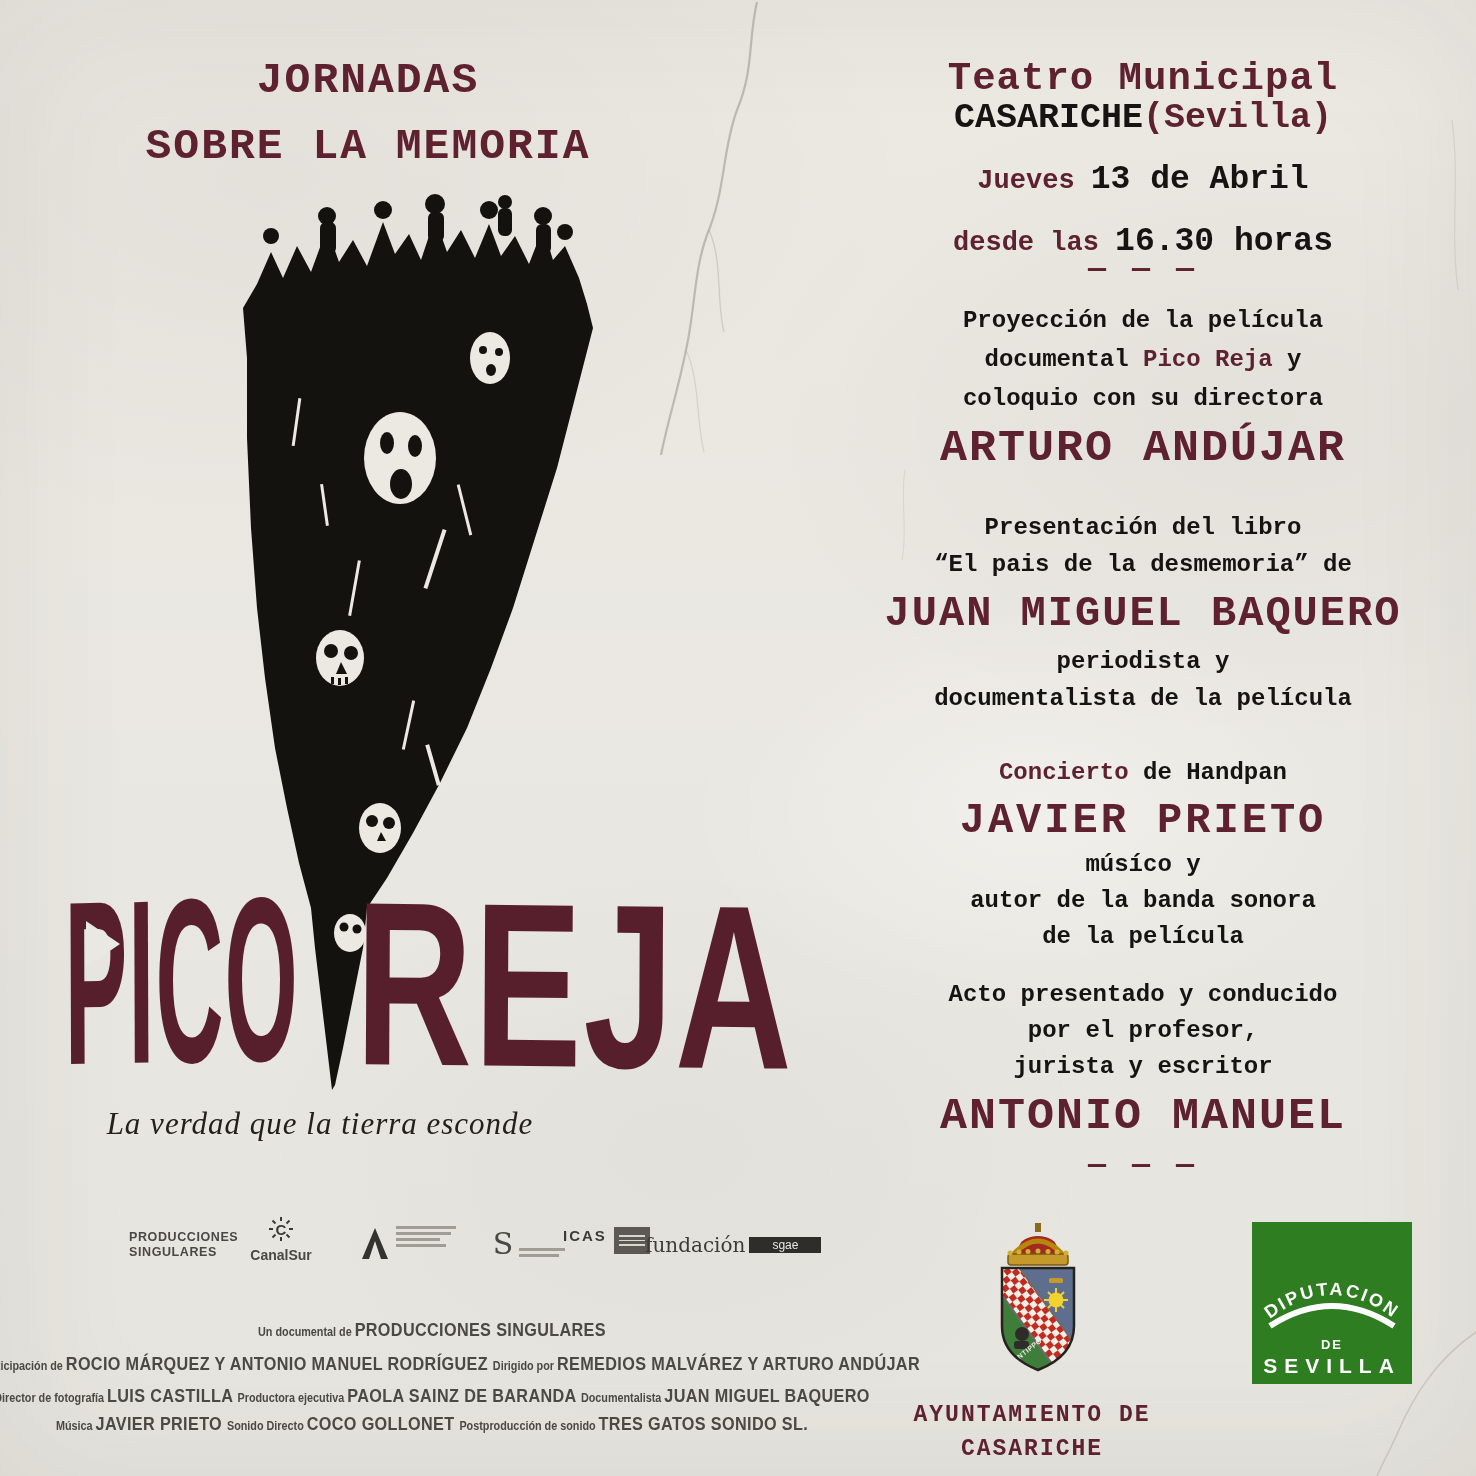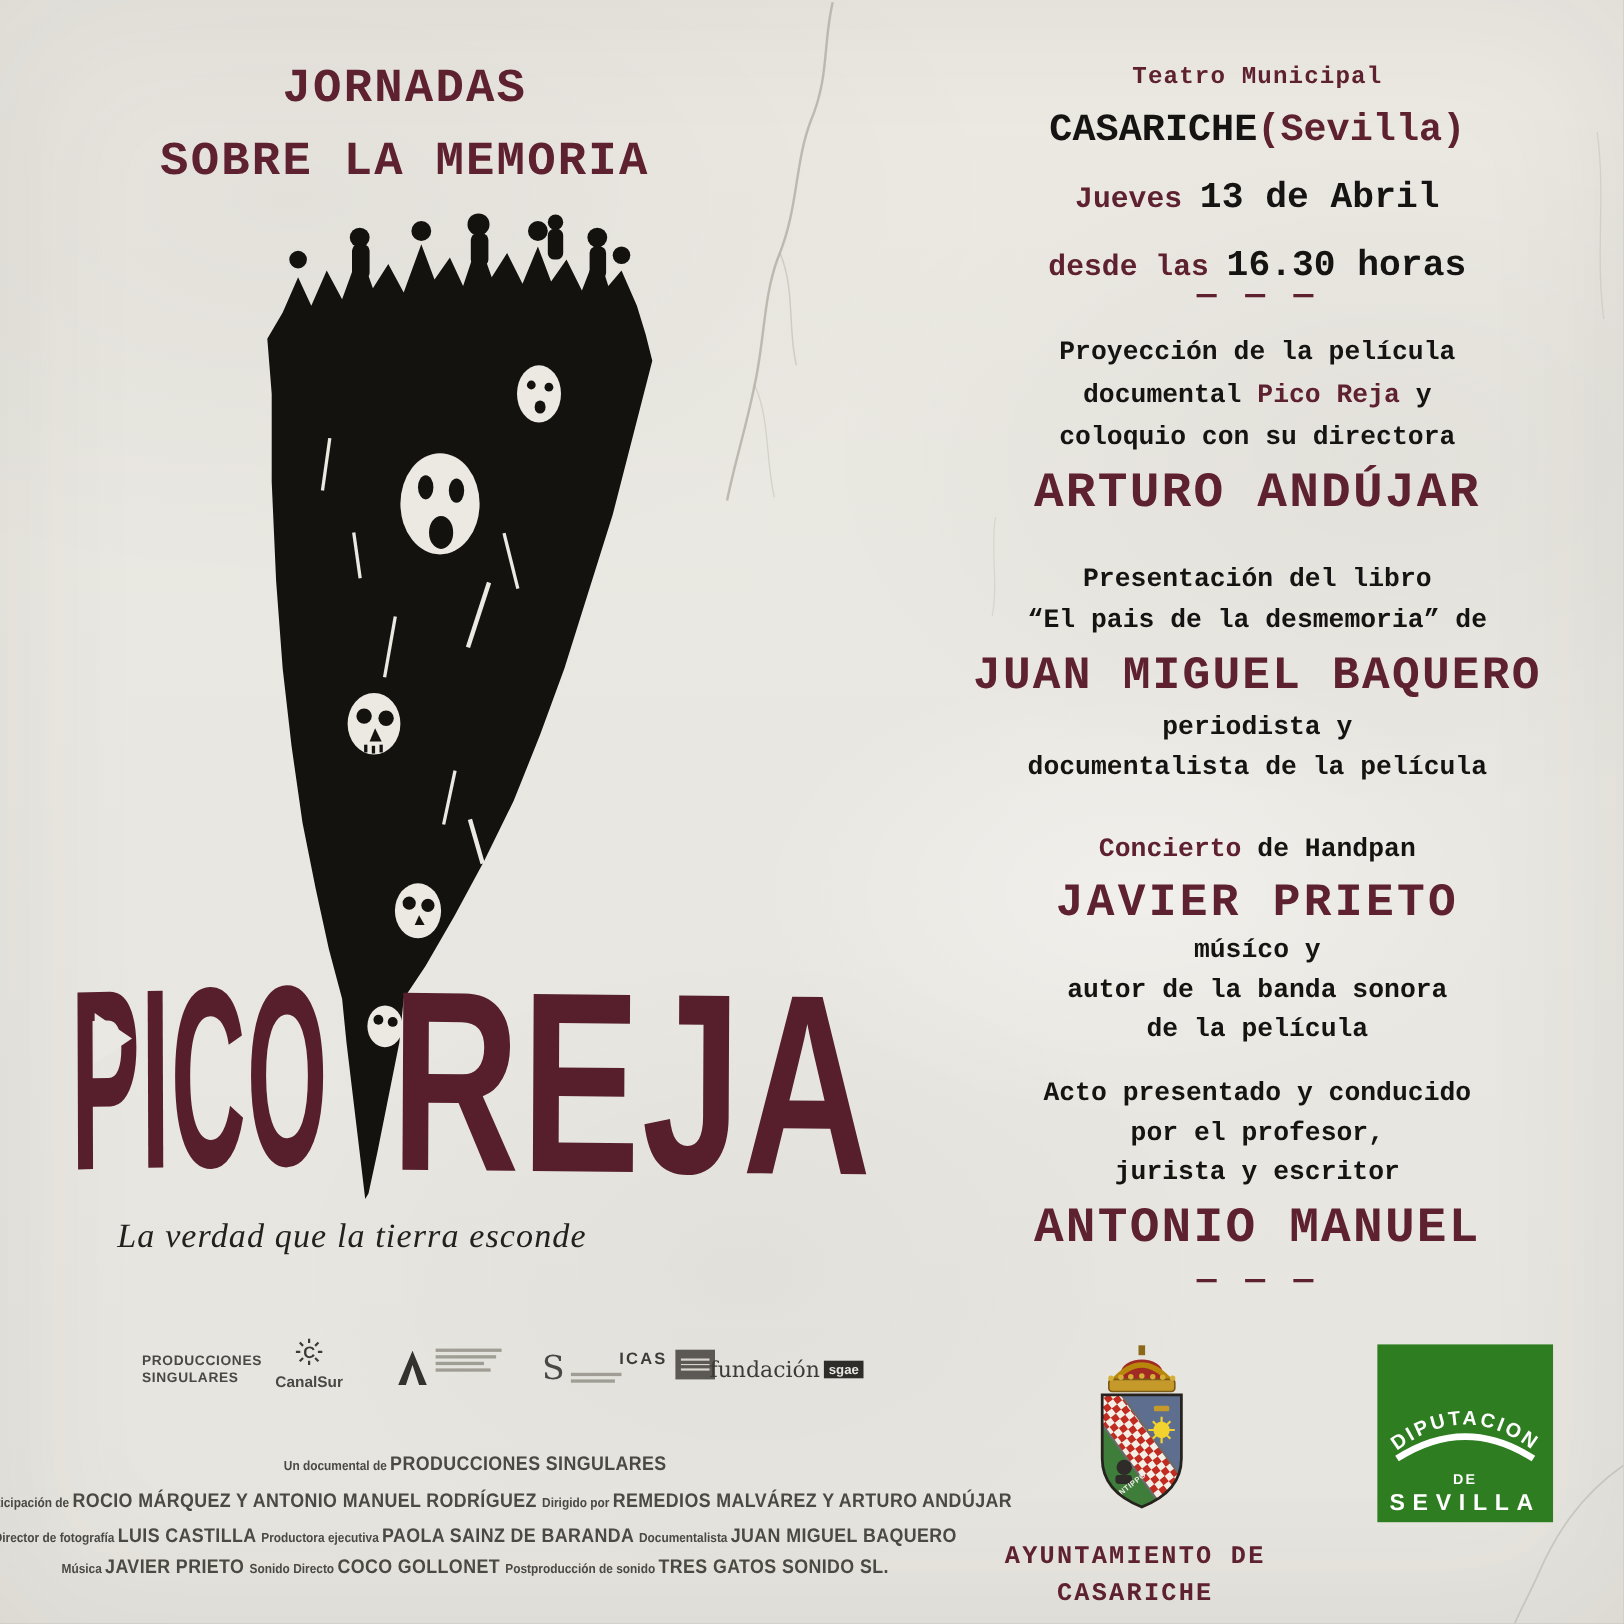--- a/index.html
+++ b/index.html
@@ -17,21 +17,21 @@
   .mono{font-family:"Liberation Mono","DejaVu Sans Mono",monospace;font-weight:700;}
   .accent{color:#5e2130;}
   .ink{color:#161412;}
   .abs{position:absolute;}
   .ctr{transform:translateX(-50%);white-space:nowrap;text-align:center;}
   
   .series1{left:368px;top:56px;font-size:43px;letter-spacing:2px;}
   .series2{left:368px;top:122px;font-size:43px;letter-spacing:2px;}
   
   .rc{left:1143px;}
-  .venue-name{top:57px;font-size:22px;letter-spacing:1px;}
+  .venue-name{top:57px;font-size:39px;letter-spacing:1px;}
   .city-line{top:98px;font-size:35px;}
   .date-line{top:161px;font-size:33px;}
   .date-line .lbl,.time-line .lbl{font-size:27px;}
   .time-line{top:207px;font-size:33px;margin-top:16px;}
   .divider{font-size:30px;letter-spacing:4px;}
   .div1{top:252px;}
   .body-line{font-size:24px;}
   .s1l1{top:307px;} .s1l2{top:346px;} .s1l3{top:385px;}
   .big-name{font-size:45px;letter-spacing:2px;}
   .arturo{top:423px;}
@@ -61,21 +61,21 @@
   .canalsur .nm{font-size:14px;font-weight:700;margin-top:1px;}
   .junta{left:360px;top:1226px;display:flex;align-items:flex-start;gap:6px;}
   .tinylines div{height:2.5px;background:#a09d95;margin-bottom:3.5px;}
   .icas{left:494px;top:1227px;display:flex;align-items:flex-start;gap:7px;}
   .icas .nm{font-size:15px;font-weight:700;letter-spacing:2px;color:#3d3b38;margin-left:44px;}
   .darkbox{width:36px;height:27px;background:#5c5954;display:flex;flex-direction:column;
     justify-content:center;gap:3px;padding:0 5px;box-sizing:border-box;}
   .darkbox div{height:1.5px;background:#d9d6cf;}
   .sgae{left:645px;top:1233px;display:flex;align-items:center;gap:4px;}
   .sgae .fword{font-family:"DejaVu Serif",serif;font-size:20px;color:#3d3b38;}
-  .sgae .sbox{background:#2f2d2a;color:#e9e7e1;font-size:12px;font-weight:700;padding:1px 4px;}
+  .sgae .sbox{background:#2f2d2a;color:#e9e7e1;font-size:12px;font-weight:400;padding:1px 23px;}
   
   .credit-line{position:absolute;left:432px;transform:translateX(-50%) scaleX(0.9);
     white-space:nowrap;color:#4b4944;}
   .cl{font-size:12px;font-weight:700;}
   .cn{font-size:18px;font-weight:700;letter-spacing:0.4px;}
   .crl1{top:1320px;} .crl2{top:1354px;} .crl3{top:1386px;} .crl4{top:1414px;}
   
   .ayto1{left:1032px;top:1402px;font-size:23px;letter-spacing:2px;}
   .ayto2{left:1032px;top:1436px;font-size:23px;letter-spacing:2px;}
 </style>

